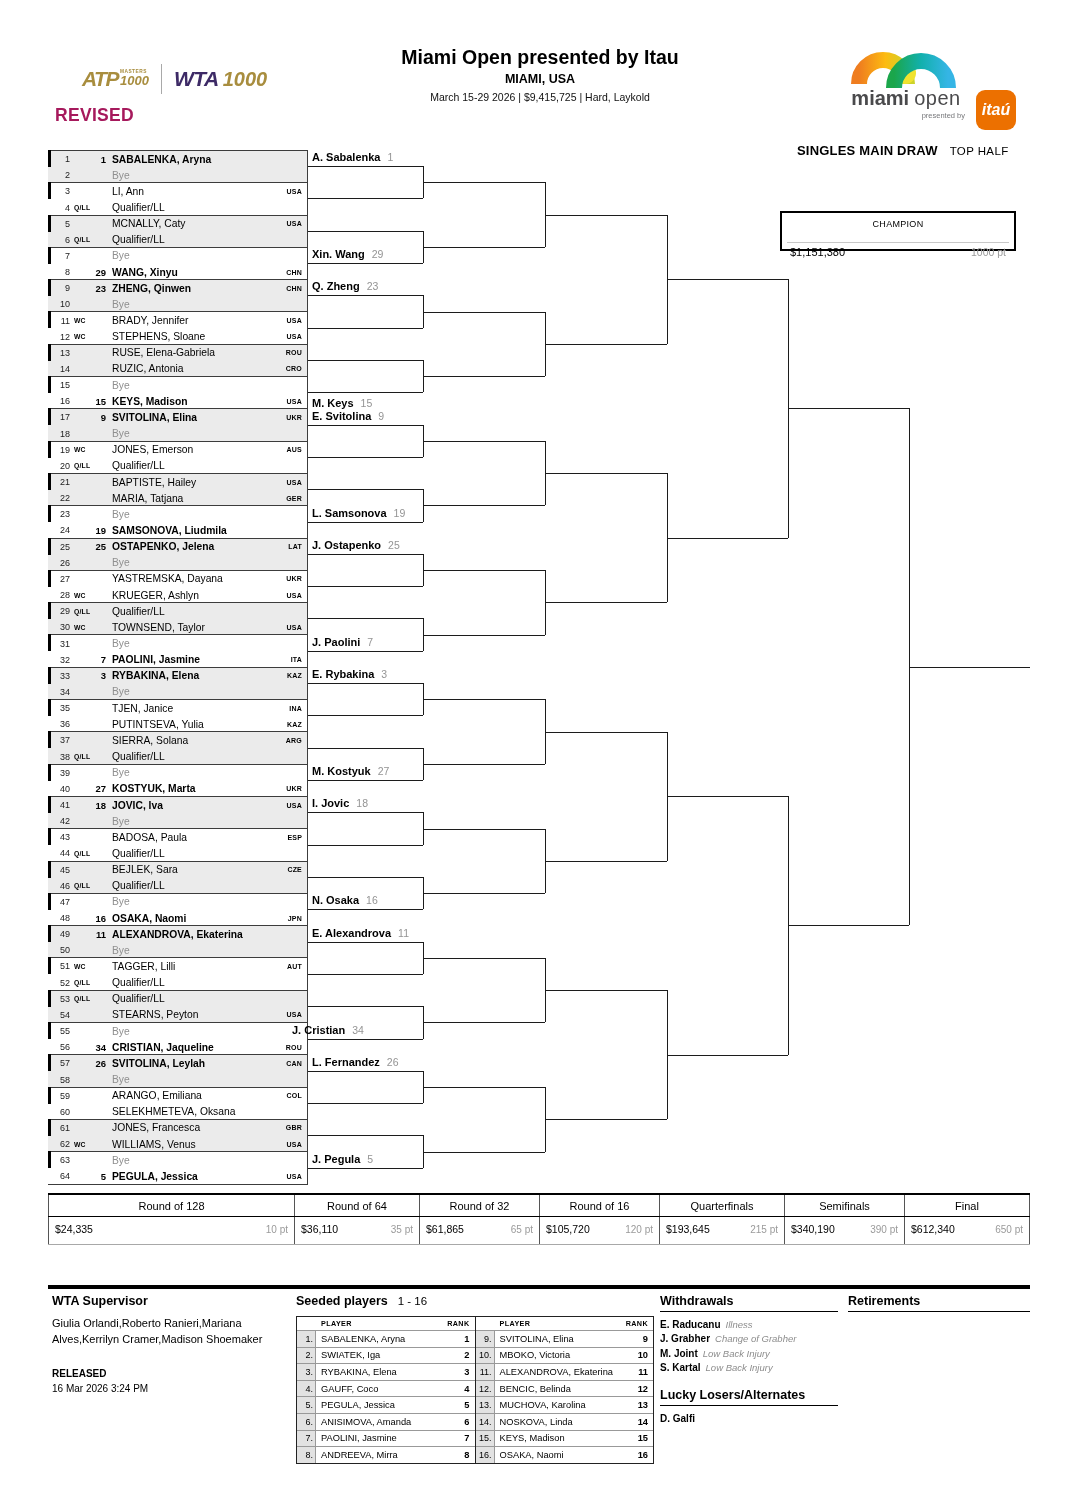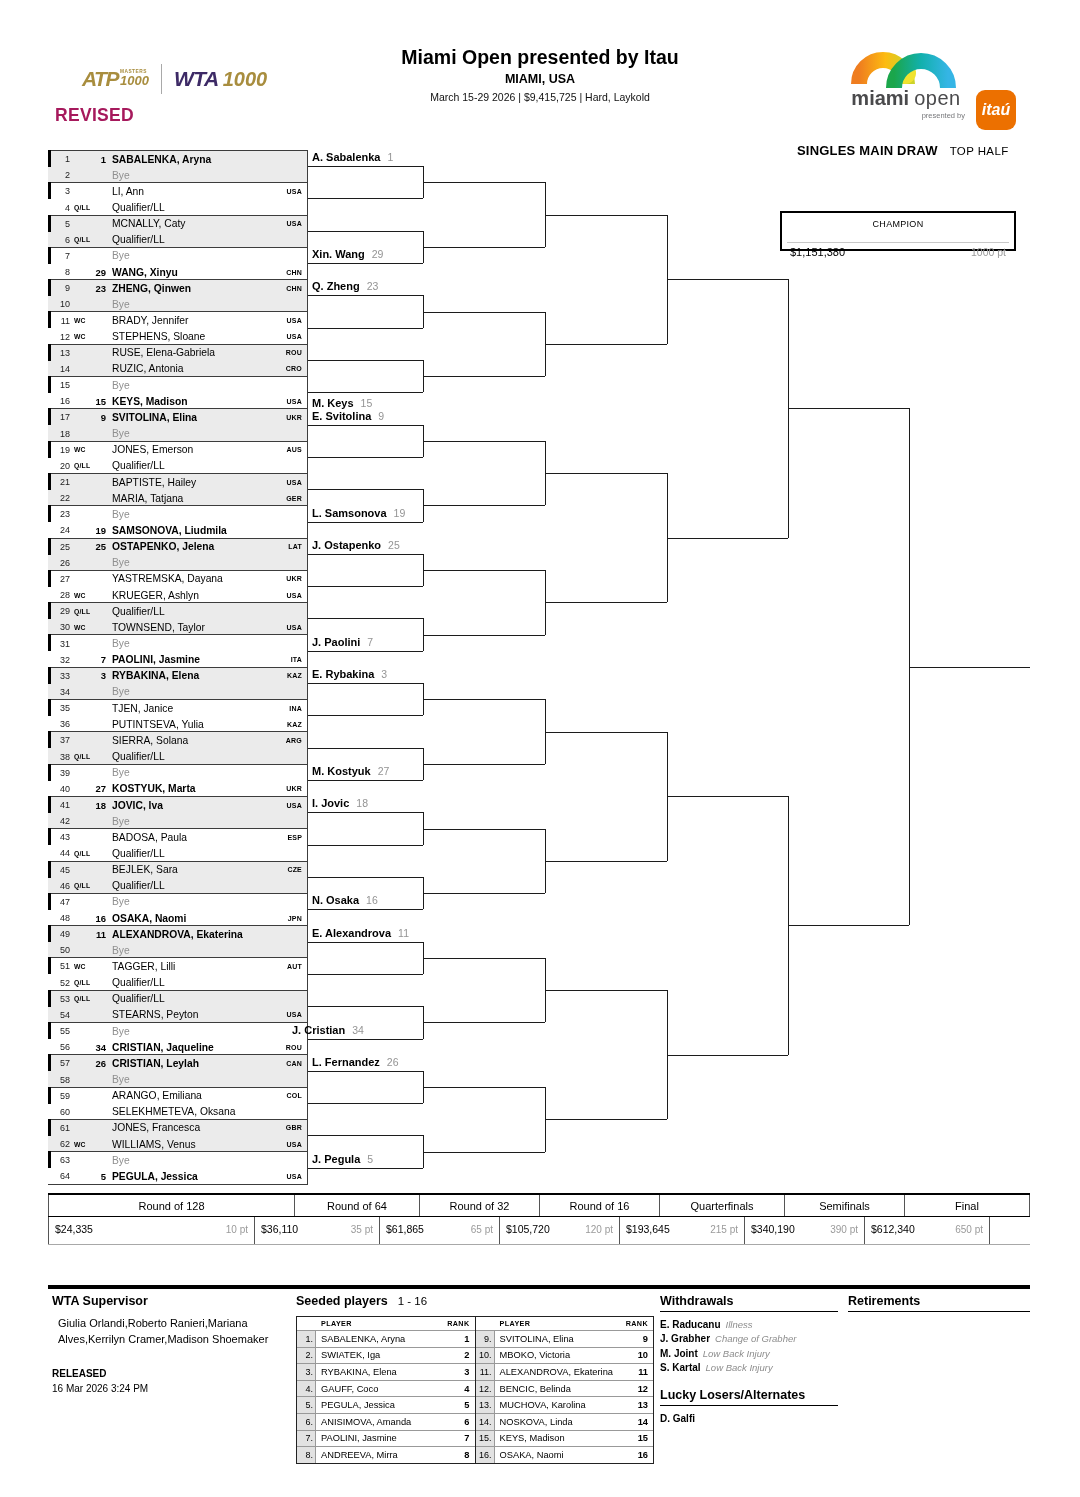--- a/index.html
+++ b/index.html
@@ -78,21 +78,21 @@
   .p-money{font-size:10.5px;}
   .p-pts{font-size:10px;color:#9a9a9a;}
 
   .black-bar{left:48px;top:1285px;width:982px;height:3.5px;background:#000;}
 
   
   .fhead{font-size:12.5px;font-weight:bold;}
   .fhead .range{font-weight:normal;font-size:11.5px;margin-left:10px;}
   .rule{border-bottom:1.2px solid #000;padding-bottom:3px;margin-bottom:6px;}
   .supervisor{left:52px;top:1294px;width:252px;}
-  .sup-names{font-size:11px;line-height:15.5px;margin-top:8px;margin-left:6px;}
+  .sup-names{font-size:11px;line-height:15.5px;margin-top:8px;}
   .released-label{font-size:10px;font-weight:bold;margin-top:21px;}
   .released-date{font-size:10px;margin-top:4px;}
 
   .seeded-head{left:296px;top:1294px;}
   .seedtbl{left:296px;top:1316px;width:358px;display:flex;border:1.5px solid #222;box-sizing:border-box;background:#fff;}
   .half{flex:1;min-width:0;}
   .half + .half{border-left:1.5px solid #222;}
   .srow{display:flex;align-items:stretch;border-top:1px solid #999;height:15.6px;}
   .srow.headrow{border-top:none;height:13px;}
   .s-ph{flex:1;font-size:7.2px;font-weight:bold;letter-spacing:.4px;padding-left:24px;display:flex;align-items:center;}
@@ -623,21 +623,21 @@
           <span class="e-name bold">CRISTIAN, Jaqueline</span>
           <span class="e-ctry">ROU</span>
         </div>
       </div>
       <div class="match shade">
         <div class="erow">
           <span class="e-num">57</span>
           <span class="e-mid">
             <span class="e-seed">26</span>
           </span>
-          <span class="e-name bold">CRISTIAN, Leylah</span>
+          <span class="e-name bold">SVITOLINA, Leylah</span>
           <span class="e-ctry">CAN</span>
         </div>
         <div class="erow">
           <span class="e-num">58</span>
           <span class="e-mid"></span>
           <span class="e-name bye">Bye</span>
           <span class="e-ctry"></span>
         </div>
       </div>
       <div class="match">
@@ -805,21 +805,21 @@
       <div class="prow head">
         <div class="pcell" style="width: 247px;">Round of 128</div>
         <div class="pcell" style="width: 125px;">Round of 64</div>
         <div class="pcell" style="width: 120px;">Round of 32</div>
         <div class="pcell" style="width: 120px;">Round of 16</div>
         <div class="pcell" style="width: 125px;">Quarterfinals</div>
         <div class="pcell" style="width: 120px;">Semifinals</div>
         <div class="pcell" style="width: 125px;">Final</div>
       </div>
       <div class="prow vals">
-        <div class="pcell" style="width: 207px;">
+        <div class="pcell" style="width: 247px;">
           <span class="p-money">$24,335</span>
           <span class="p-pts">10 pt</span>
         </div>
         <div class="pcell" style="width: 125px;">
           <span class="p-money">$36,110</span>
           <span class="p-pts">35 pt</span>
         </div>
         <div class="pcell" style="width: 120px;">
           <span class="p-money">$61,865</span>
           <span class="p-pts">65 pt</span>

